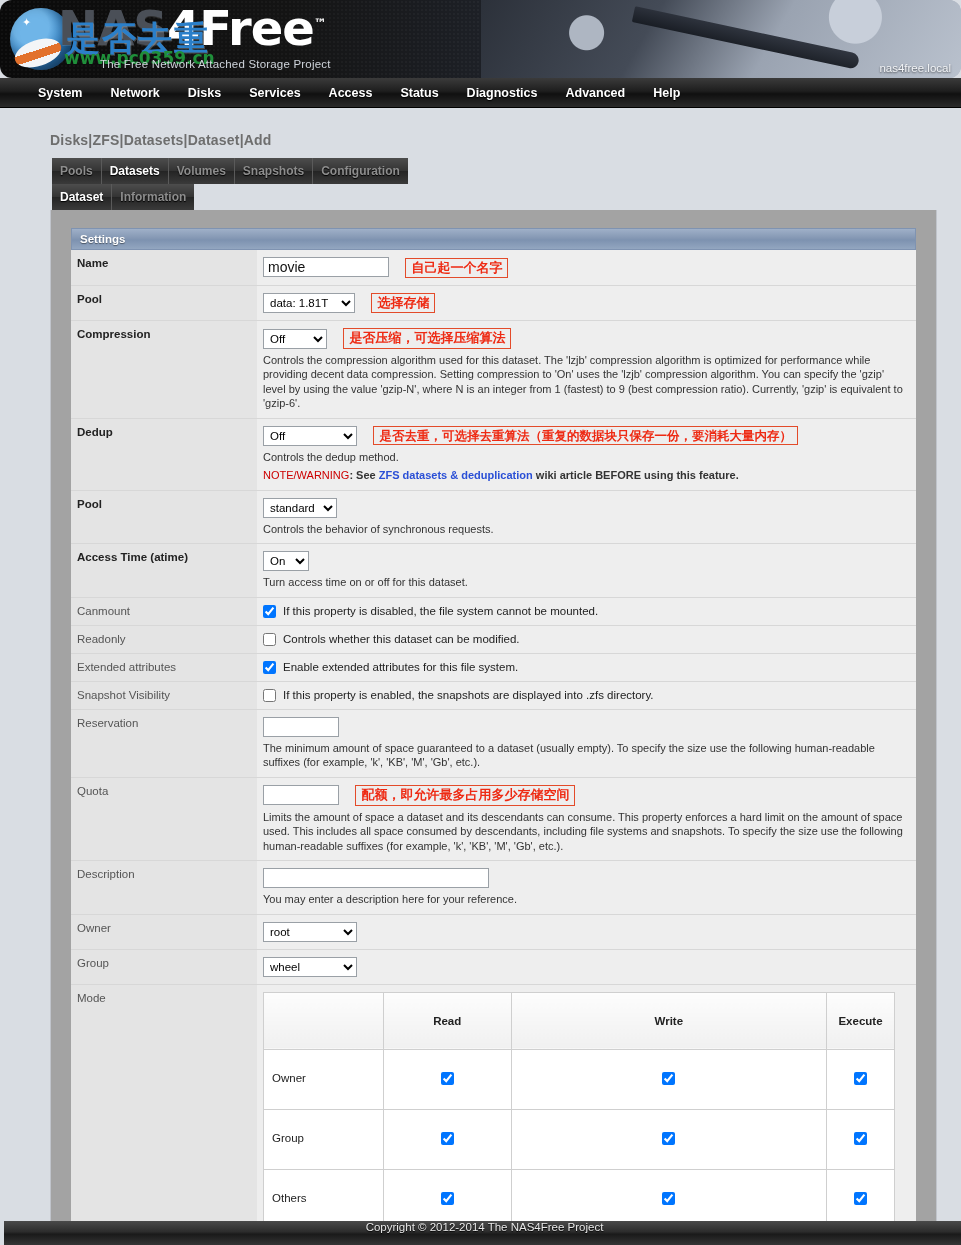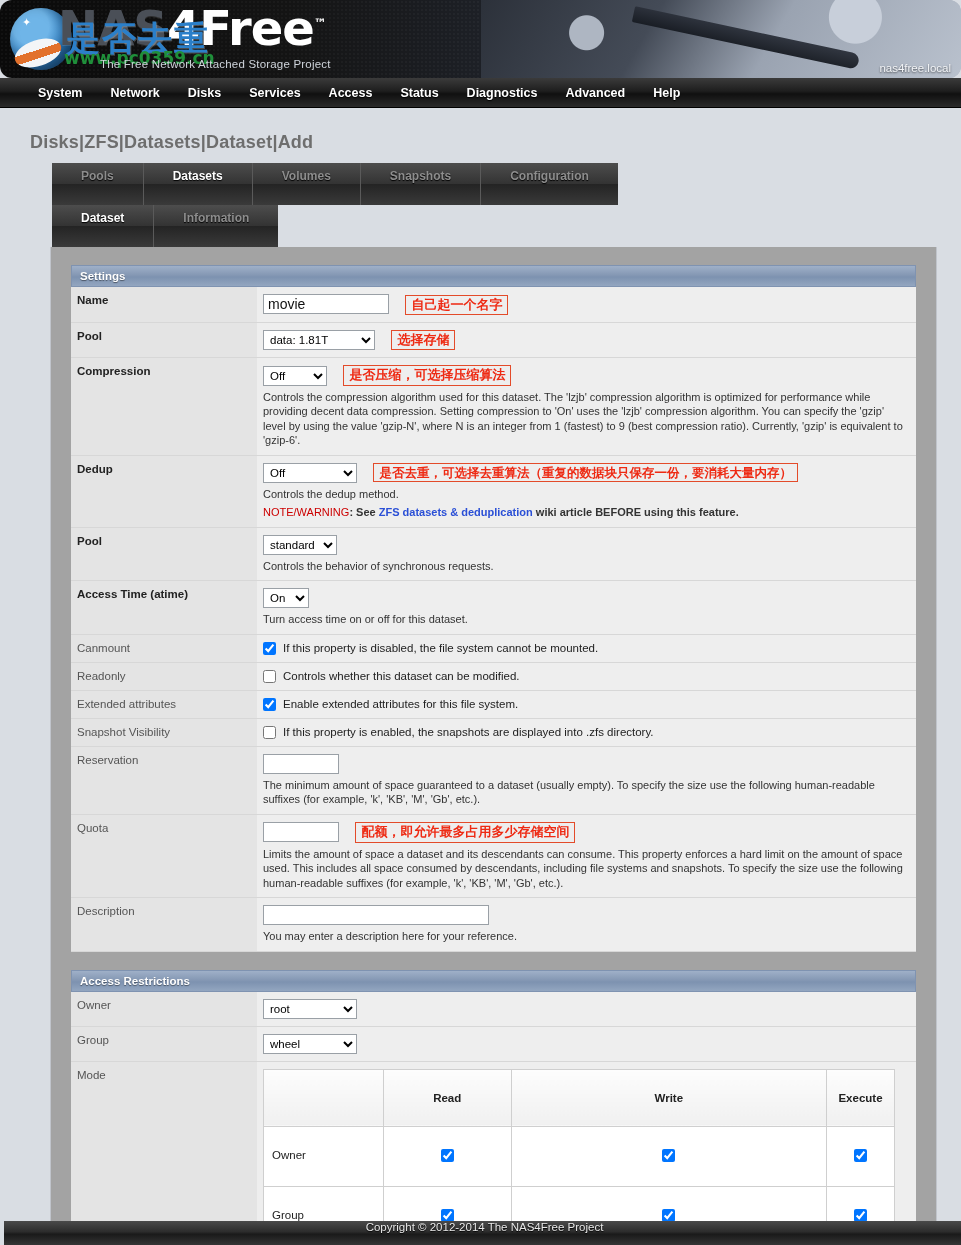--- a/index.html
+++ b/index.html
@@ -101,28 +101,28 @@
   }
   .navbar a {
     color: #ffffff; font-size: 12.5px; font-weight: bold;
     text-decoration: none; padding: 0 14px;
     text-shadow: 0 1px 1px #000;
   }
 
   
   .page { padding: 0 0 0 0; }
   .breadcrumb {
-    margin: 24px 0 10px 30px;
-    font-size: 18px; font-weight: bold; color: #6e6e6e;
+    margin: 24px 0 10px 50px;
+    font-size: 14px; font-weight: bold; color: #6e6e6e;
     letter-spacing: .2px;
   }
   .tabrow { margin-left: 52px; display: flex; }
   .tabrow.second { margin-top: 0px; }
   .tab {
-    height: 42px; line-height: 26px; padding: 0 29px;
+    height: 26px; line-height: 26px; padding: 0 8px;
     font-size: 12px; font-weight: bold;
     background: linear-gradient(180deg, #4d4d4d 0%, #333 50%, #242424 51%, #3a3a3a 100%);
     color: #8d8d8d; border-right: 1px solid #5a5a5a;
     text-shadow: 0 1px 1px #000; cursor: pointer;
   }
   .tab.active { color: #ffffff; }
   .tab:last-child { border-right: none; }
 
   .panel {
     margin: 0 24px 0 50px;
@@ -261,21 +261,21 @@
         <td class="lbl">Name</td>
         <td class="fld">
           <input type="text" style="width: 126px;" value="movie">
           <span class="anno">自己起一个名字</span>
         </td>
       </tr>
 
       <tr>
         <td class="lbl">Pool</td>
         <td class="fld">
-          <select style="width:112px">
+          <select style="width:92px">
             <option>data: 1.81T</option>
           </select>
           <span class="anno">选择存储</span>
         </td>
       </tr>
 
       <tr>
         <td class="lbl">Compression</td>
         <td class="fld">
           <select style="width:64px">
@@ -380,21 +380,20 @@
       <tr>
         <td class="lbl dim">Description</td>
         <td class="fld">
           <input type="text" style="width: 226px;" value="">
           <div class="desc">You may enter a description here for your reference.</div>
         </td>
       </tr>
     </tbody>
       </table>
 
-    <div class="sect-header" style="margin-top:18px">Access Restrictions</div>
 
     <table class="form">
       <tbody>
           <tr>
         <td class="lbl dim">Owner</td>
         <td class="fld">
           <select style="width:94px">
             <option>root</option>
           </select>
         </td>

